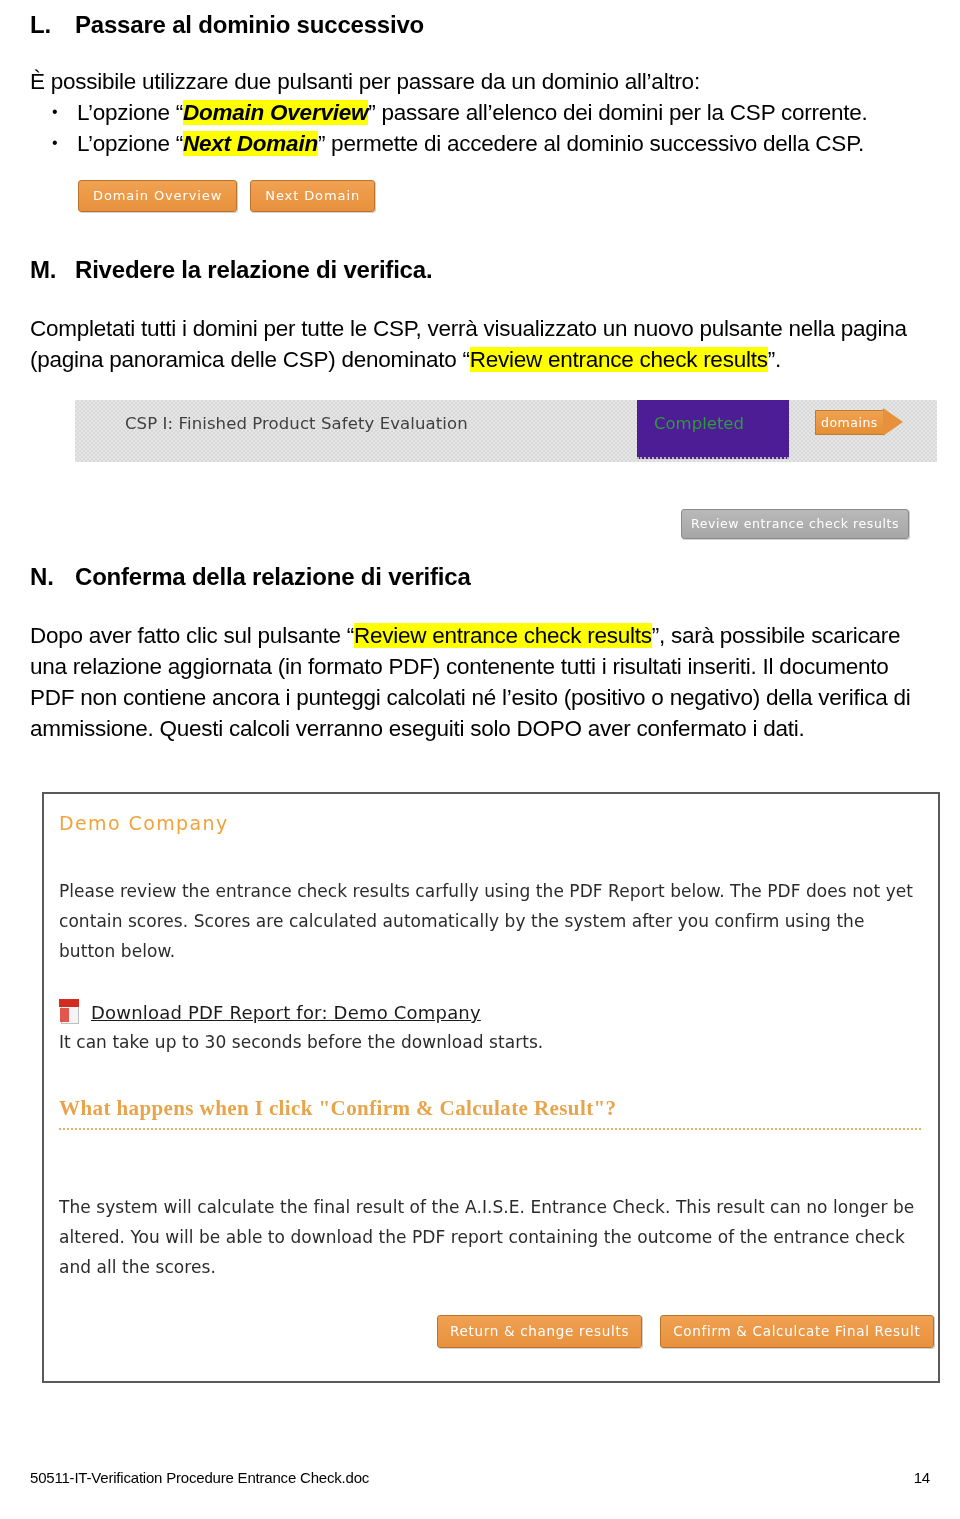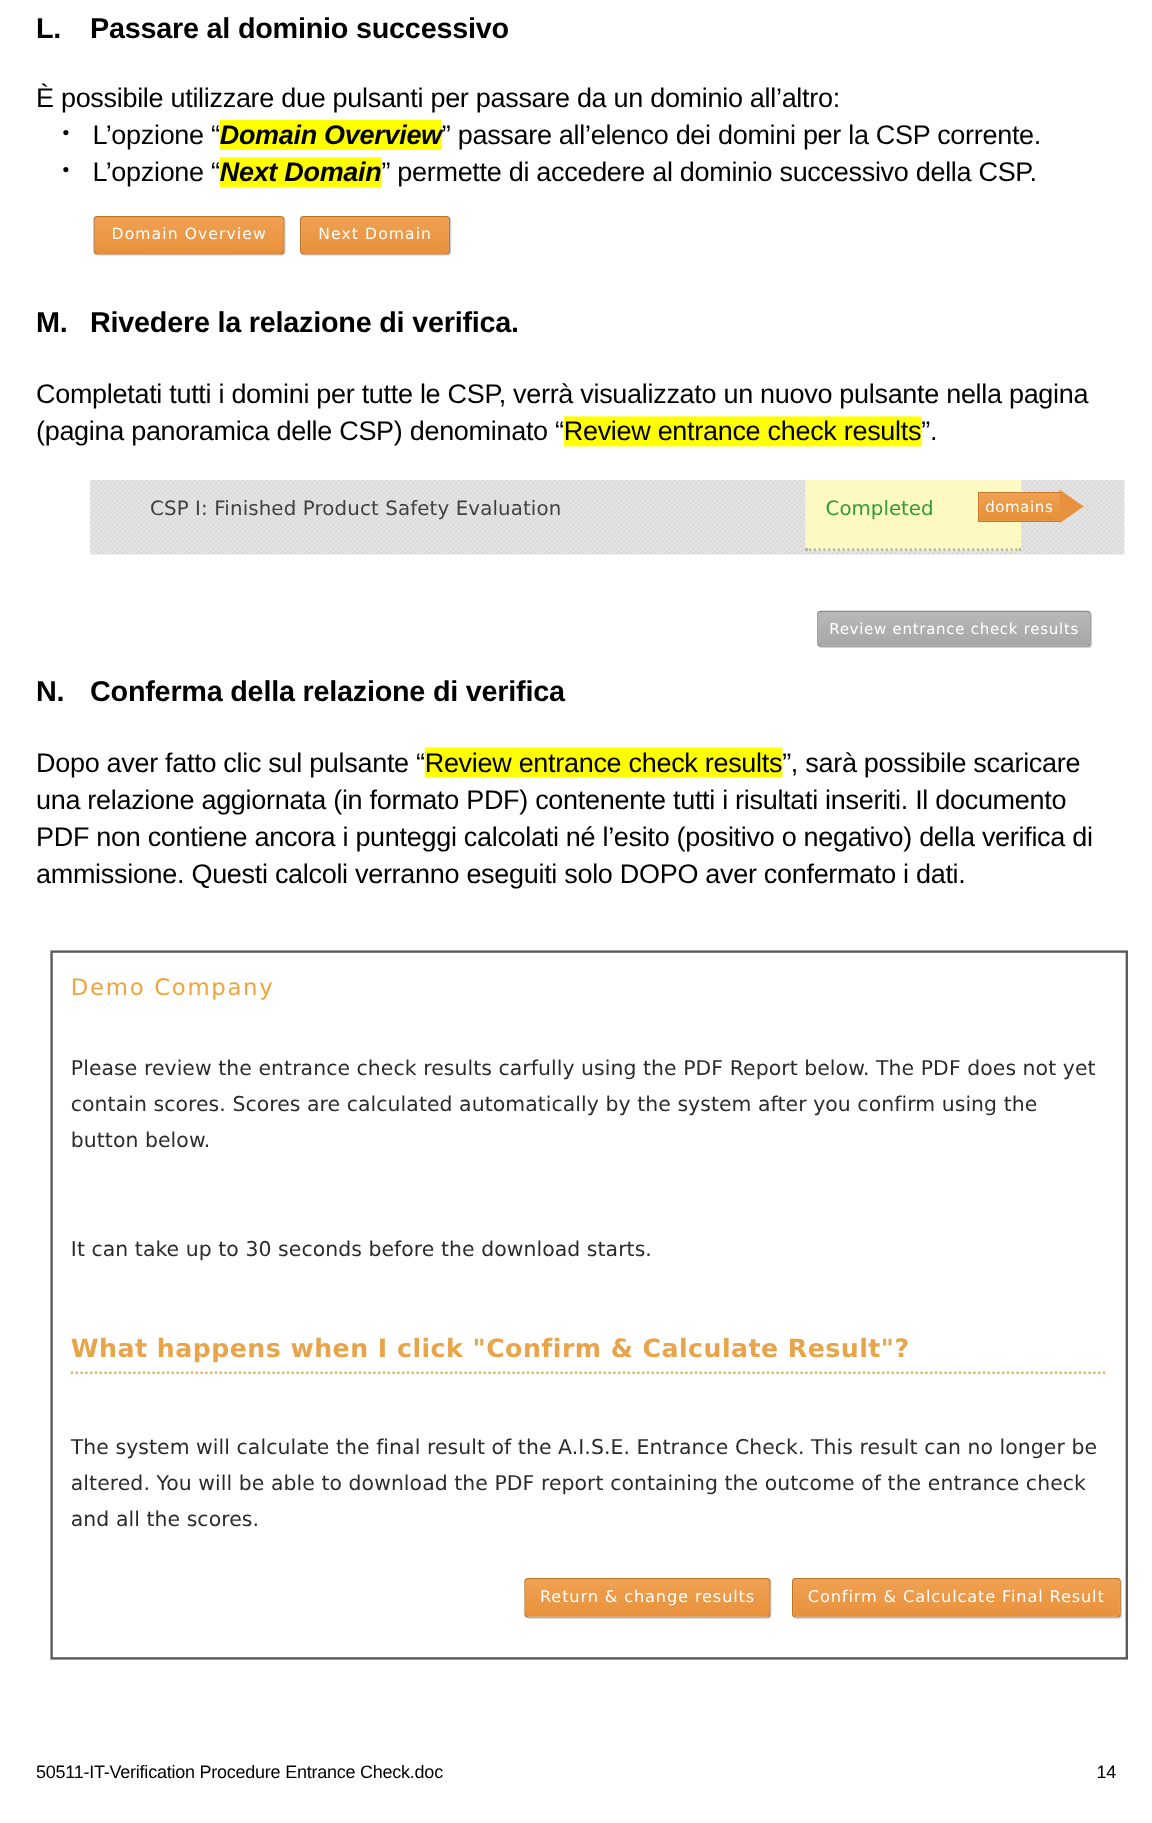--- a/index.html
+++ b/index.html
@@ -132,27 +132,26 @@
     position: absolute;
     left: 50px;
     top: 14px;
     font-family: "DejaVu Sans", sans-serif;
     font-size: 16.5px;
     color: #404040;
     letter-spacing: 0.1px;
   }
   #csp-row .csp-status-cell {
     position: absolute;
-    left: 596px;
+    left: 562px;
     top: 0;
     width: 152px;
     height: 57px;
-    background: #fef9c3;
+    background: #4c1d95;
     border-bottom: 2px dotted #b4b4b4;
-    padding-left: 28px;
   }
   #csp-row .csp-status {
     position: absolute;
     left: 17px;
     top: 14px;
     font-family: "DejaVu Sans", sans-serif;
     font-size: 16.5px;
     color: #2f9b3a;
   }
   #csp-row .domains-arrow {
@@ -275,29 +274,30 @@
     position: absolute;
     left: 15px;
     top: 238px;
     font-size: 17px;
     color: #2b2b2b;
     letter-spacing: 0.05px;
   }
   #demo-panel .confirm-heading {
     position: absolute;
     left: 15px;
-    top: 318px;
+    top: 302px;
     width: 862px;
     font-size: 21px;
     font-weight: bold;
     color: #e8a44a;
     letter-spacing: 0.4px;
     padding-bottom: 7px;
     border-bottom: 2px dotted #e8b063;
     box-sizing: border-box;
+    font-family: Liberation Serif, serif;
   }
   #demo-panel .confirm-body {
     position: absolute;
     left: 15px;
     top: 398px;
     width: 862px;
     font-size: 17px;
     line-height: 30px;
     color: #2b2b2b;
     letter-spacing: 0.05px;
@@ -384,20 +384,28 @@
       <span class="htext">Conferma della relazione di verifica</span>
     </div>
     <div style="height:28px"></div>
     <p class="body-text"><span>Dopo aver fatto clic sul pulsante “</span><span class="hl">Review entrance check results</span><span>”, sarà possibile scaricare una relazione aggiornata (in formato PDF) contenente tutti i risultati inseriti. Il documento PDF non contiene ancora i punteggi calcolati né l’esito (positivo o negativo) della verifica di ammissione. Questi calcoli verranno eseguiti solo DOPO aver confermato i dati.</span></p>
   </div>
 
   <div id="demo-panel">
     <div class="panel-title">Demo Company</div>
     <div class="intro">Please review the entrance check results carfully using the PDF Report below. The PDF does not yet contain scores. Scores are calculated automatically by the system after you confirm using the button below.</div>
 
+    <div class="pdf-link-row">
+      <span class="pdf-icon">
+        <span class="sheet"></span>
+        <span class="band"></span>
+        <span class="band2"></span>
+      </span>
+      <span class="pdf-link">Download PDF Report for: Demo Company</span>
+    </div>
     <div class="pdf-note">It can take up to 30 seconds before the download starts.</div>
 
     <div class="confirm-heading">What happens when I click "Confirm &amp; Calculate Result"?</div>
     <div class="confirm-body">The system will calculate the final result of the A.I.S.E. Entrance Check. This result can no longer be altered. You will be able to download the PDF report containing the outcome of the entrance check and all the scores.</div>
 
     <div class="panel-btn-row">
       <span class="btn-orange">Return &amp; change results</span><span class="btn-orange">Confirm &amp; Calculcate Final Result</span>
     </div>
   </div>
 

